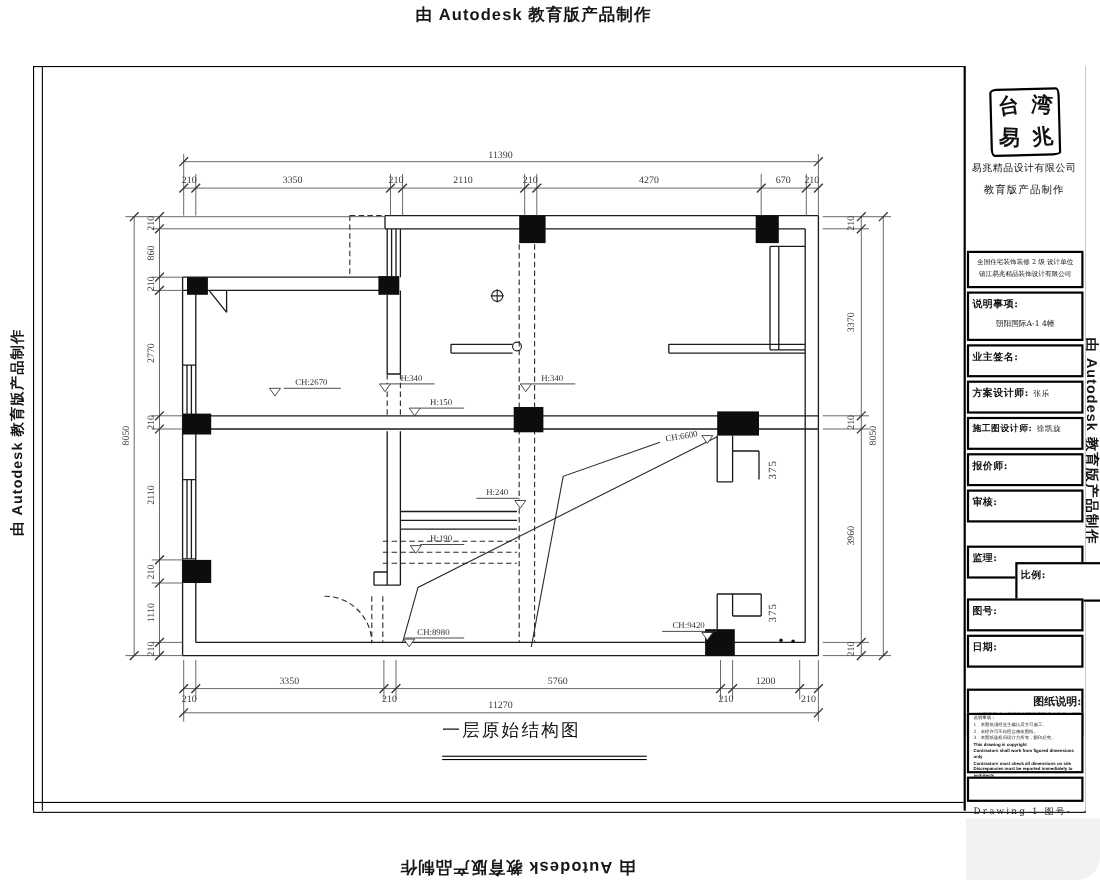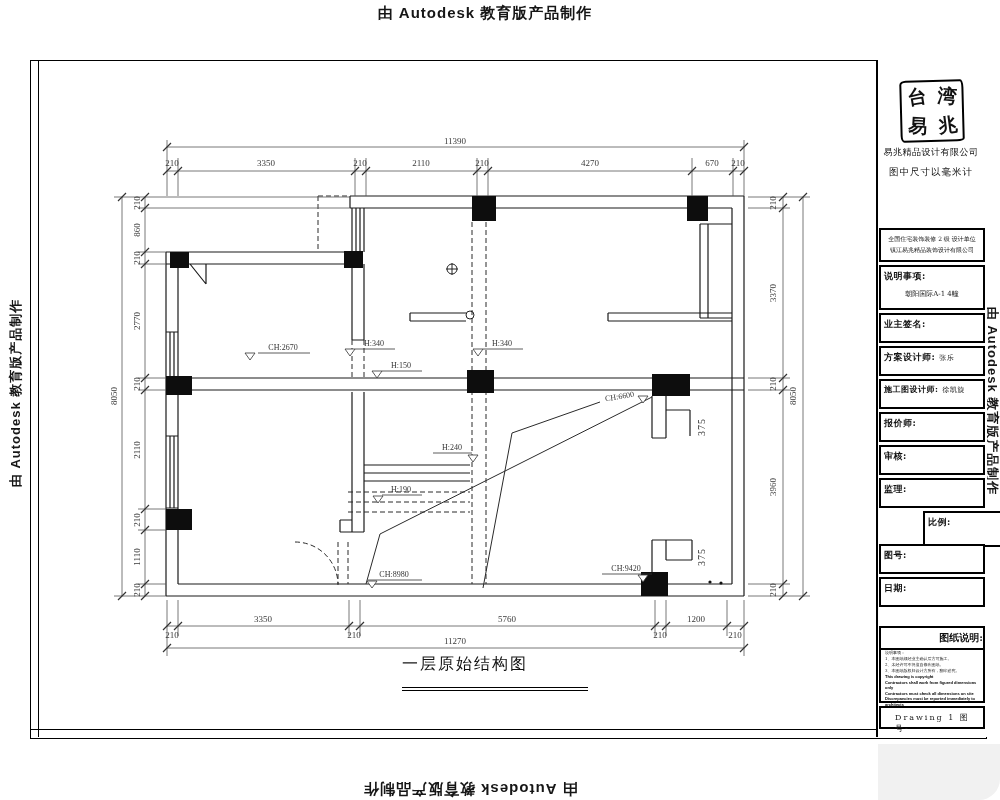--- a/index.html
+++ b/index.html
@@ -25,21 +25,21 @@
             letter-spacing:0.5px;white-space:nowrap;}
   .tb-label.small{font-size:8px;}
   .tb-value-inline{font:7px "DejaVu Serif",serif;color:#222;font-weight:normal;margin-left:4px;}
   .tb-value-center{font:7px "DejaVu Serif",serif;color:#222;text-align:center;margin-top:6px;}
   .tb-cert{font:6px "DejaVu Serif",serif;color:#111;text-align:center;line-height:1.9;
            padding-top:3px;}
   .tb-notes-title{font:bold 10px "DejaVu Serif",serif;color:#111;padding:3px 0 2px 3px;}
   .tb-note-line{font:4.5px "DejaVu Serif",serif;color:#222;padding-left:6px;line-height:1.6;}
   .tb-disc-cn{font:4px "DejaVu Serif",serif;color:#222;padding-left:4px;line-height:1.5;}
   .tb-disc-en{font:bold 4px "Liberation Sans",sans-serif;color:#000;padding-left:4px;line-height:1.4;}
-  .tb-drawno{font:8px "DejaVu Serif",serif;color:#222;letter-spacing:2px;padding:4px 0 0 14px;}
+  .tb-drawno{font:8px "DejaVu Serif",serif;color:#222;letter-spacing:2px;padding:4px 0 0 4px;margin-top:20px;}
   #logo-box{position:absolute;left:22px;top:20px;width:60px;height:58px;
             border:2px solid #000;border-radius:10% 5% 12% 6%/7% 13% 5% 11%;
             transform:rotate(-1.5deg);display:grid;grid-template-columns:1fr 1fr;
             align-items:center;justify-items:center;}
   #logo-box span{font:bold 19px "DejaVu Serif",serif;color:#111;line-height:1;}
   #logo-box span:nth-child(1){transform:rotate(-8deg);}
   #logo-box span:nth-child(2){transform:rotate(6deg);}
   #logo-box span:nth-child(3){transform:rotate(5deg);}
   #logo-box span:nth-child(4){transform:rotate(-6deg);}
   .tb-company{position:absolute;left:0;top:86px;width:106px;text-align:center;
@@ -247,21 +247,21 @@
   <div id="plan-title">一层原始结构图</div>
 
   <div id="tb">
     <div id="logo-box">
       <span>台</span>
       <span>湾</span>
       <span>易</span>
       <span>兆</span>
     </div>
     <div class="tb-company">易兆精品设计有限公司</div>
-    <div class="tb-project">图中尺寸以毫米计</div>
+    <div class="tb-project">教育版产品制作</div>
 
     <div class="tb-row" style="top:168px;height:34px;">
       <div class="tb-cert">全国住宅装饰装修 2 级 设计单位</div>
       <div class="tb-cert" style="padding-top:0;">镇江易兆精品装饰设计有限公司</div>
     </div>
 
     <div class="tb-row" style="top:205px;height:45px;">
       <div class="tb-label">说明事项:</div>
       <div class="tb-value-center">朝阳国际A-1 4幢</div>
     </div>
@@ -273,21 +273,21 @@
     </div>
     <div class="tb-row" style="top:319px;height:30px;">
       <div class="tb-label small"><span>施工图设计师:</span><span class="tb-value-inline">徐凯旋</span></div>
     </div>
     <div class="tb-row" style="top:352px;height:30px;">
       <div class="tb-label">报价师:</div>
     </div>
     <div class="tb-row" style="top:385px;height:30px;">
       <div class="tb-label">审核:</div>
     </div>
-    <div class="tb-row" style="top:418px;height:30px;">
+    <div class="tb-row" style="top:436px;height:30px;">
       <div class="tb-label">监理:</div>
     </div>
     <div class="tb-row" style="top:451px;height:36px;margin-left:44px;">
       <div class="tb-label">比例:</div>
     </div>
     <div class="tb-row" style="top:484px;height:30px;">
       <div class="tb-label">图号:</div>
     </div>
     <div class="tb-row" style="top:517px;height:30px;">
       <div class="tb-label">日期:</div>

